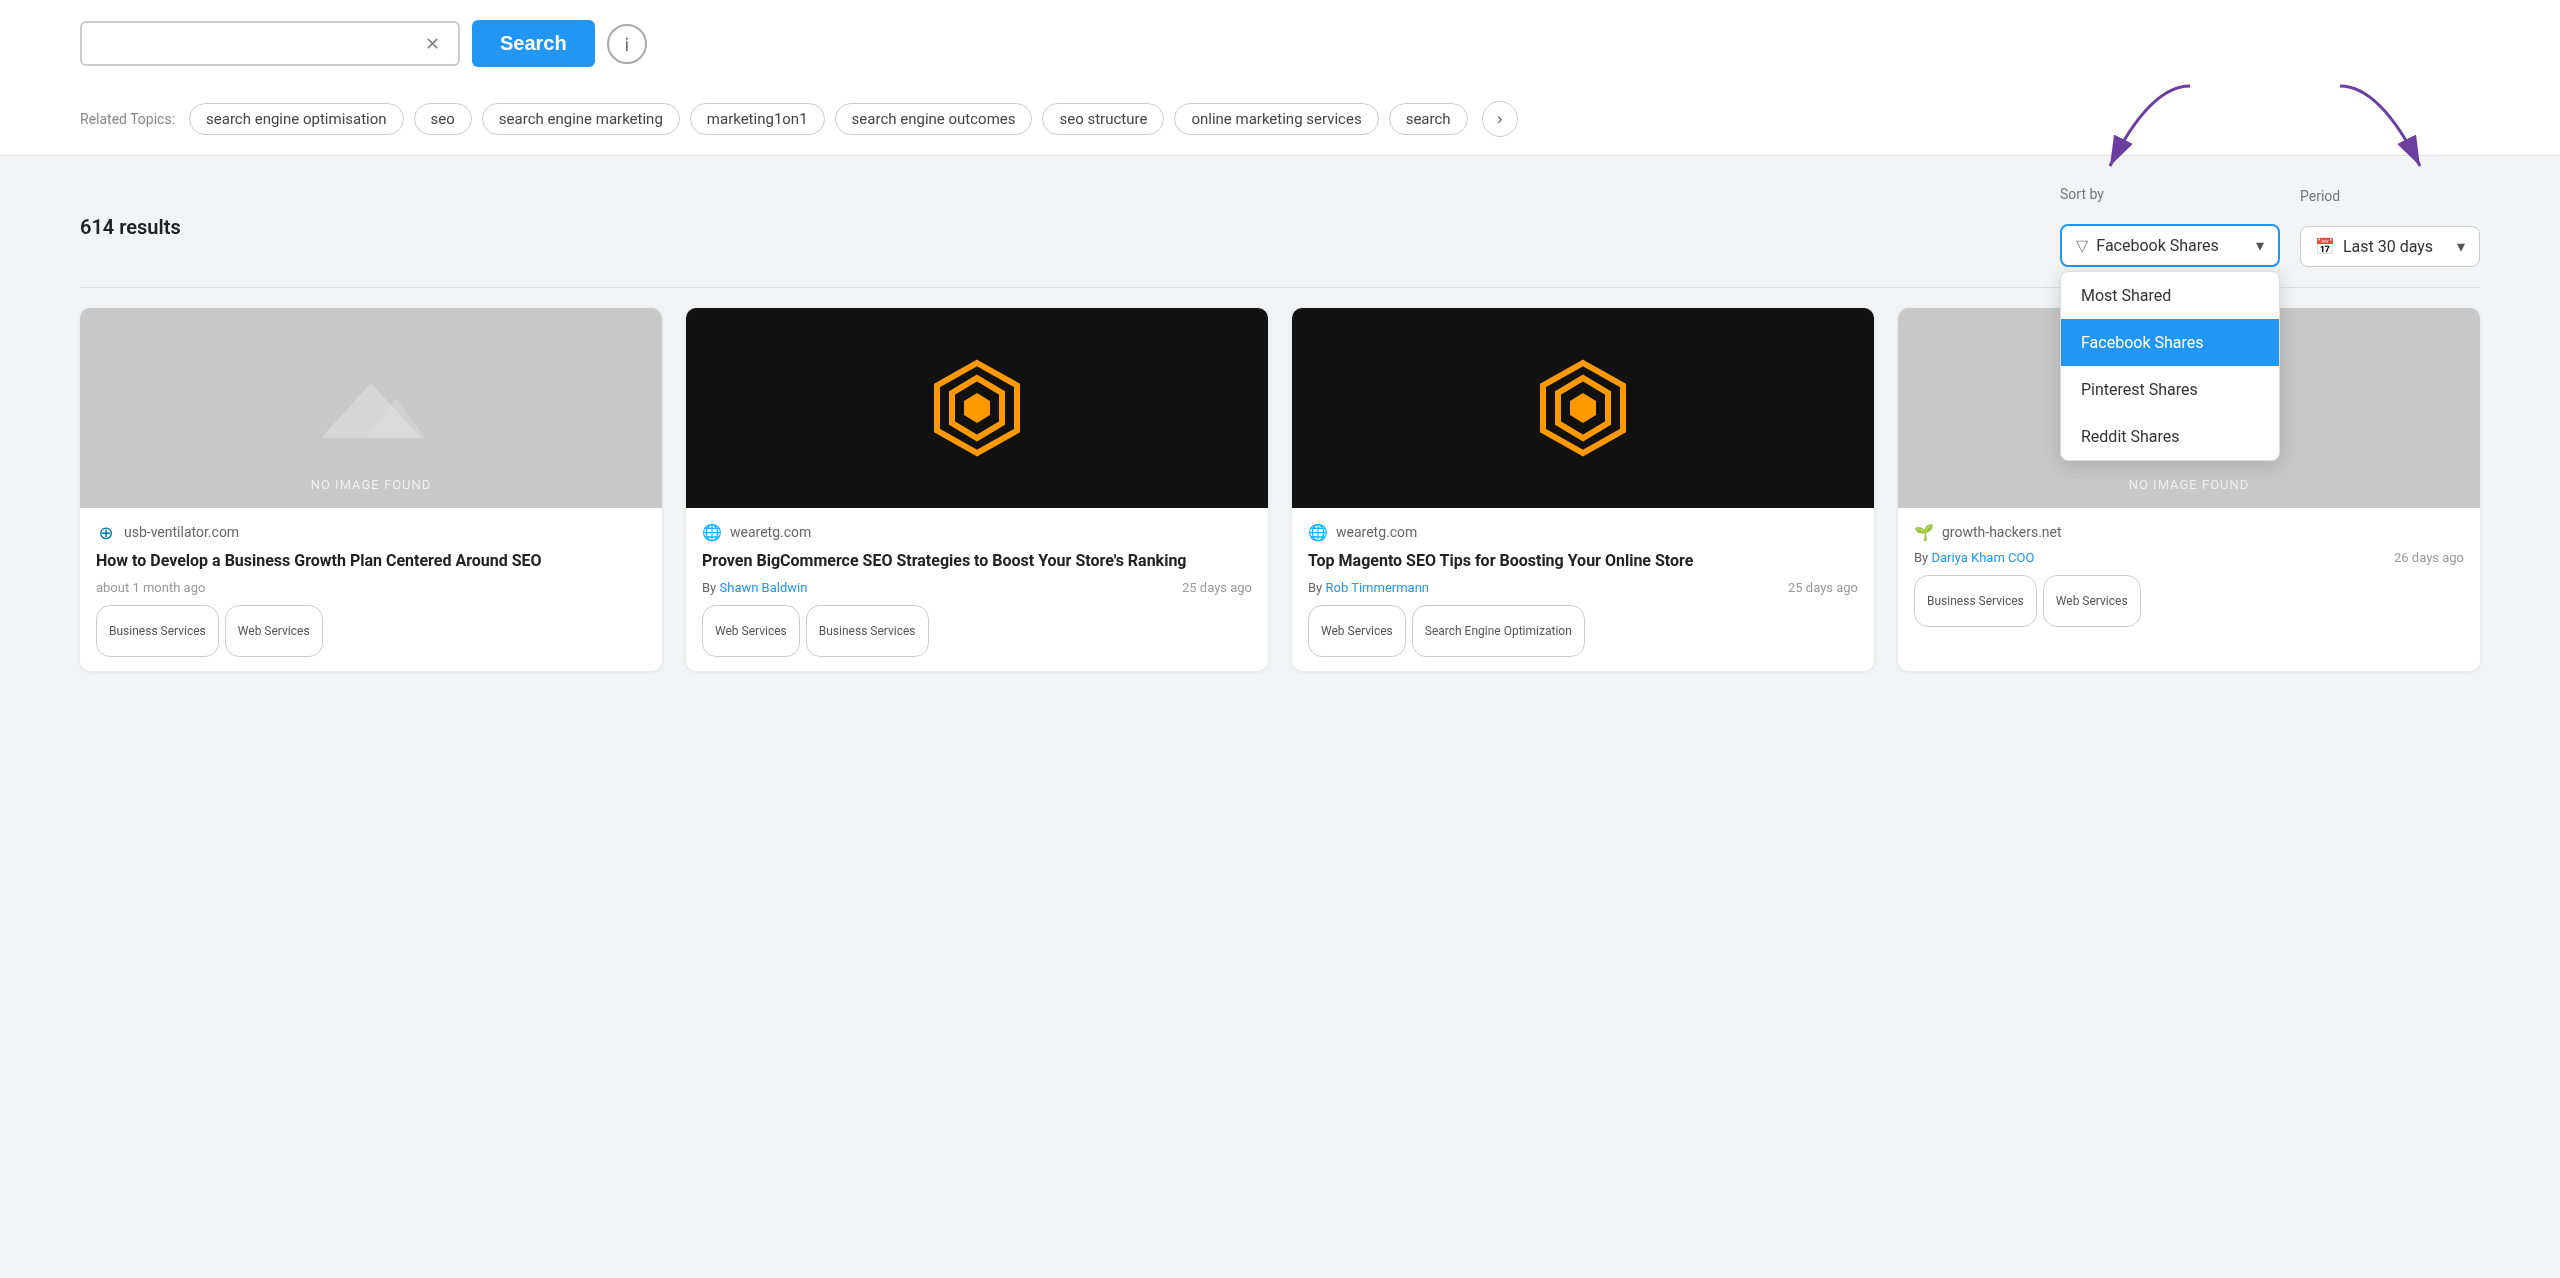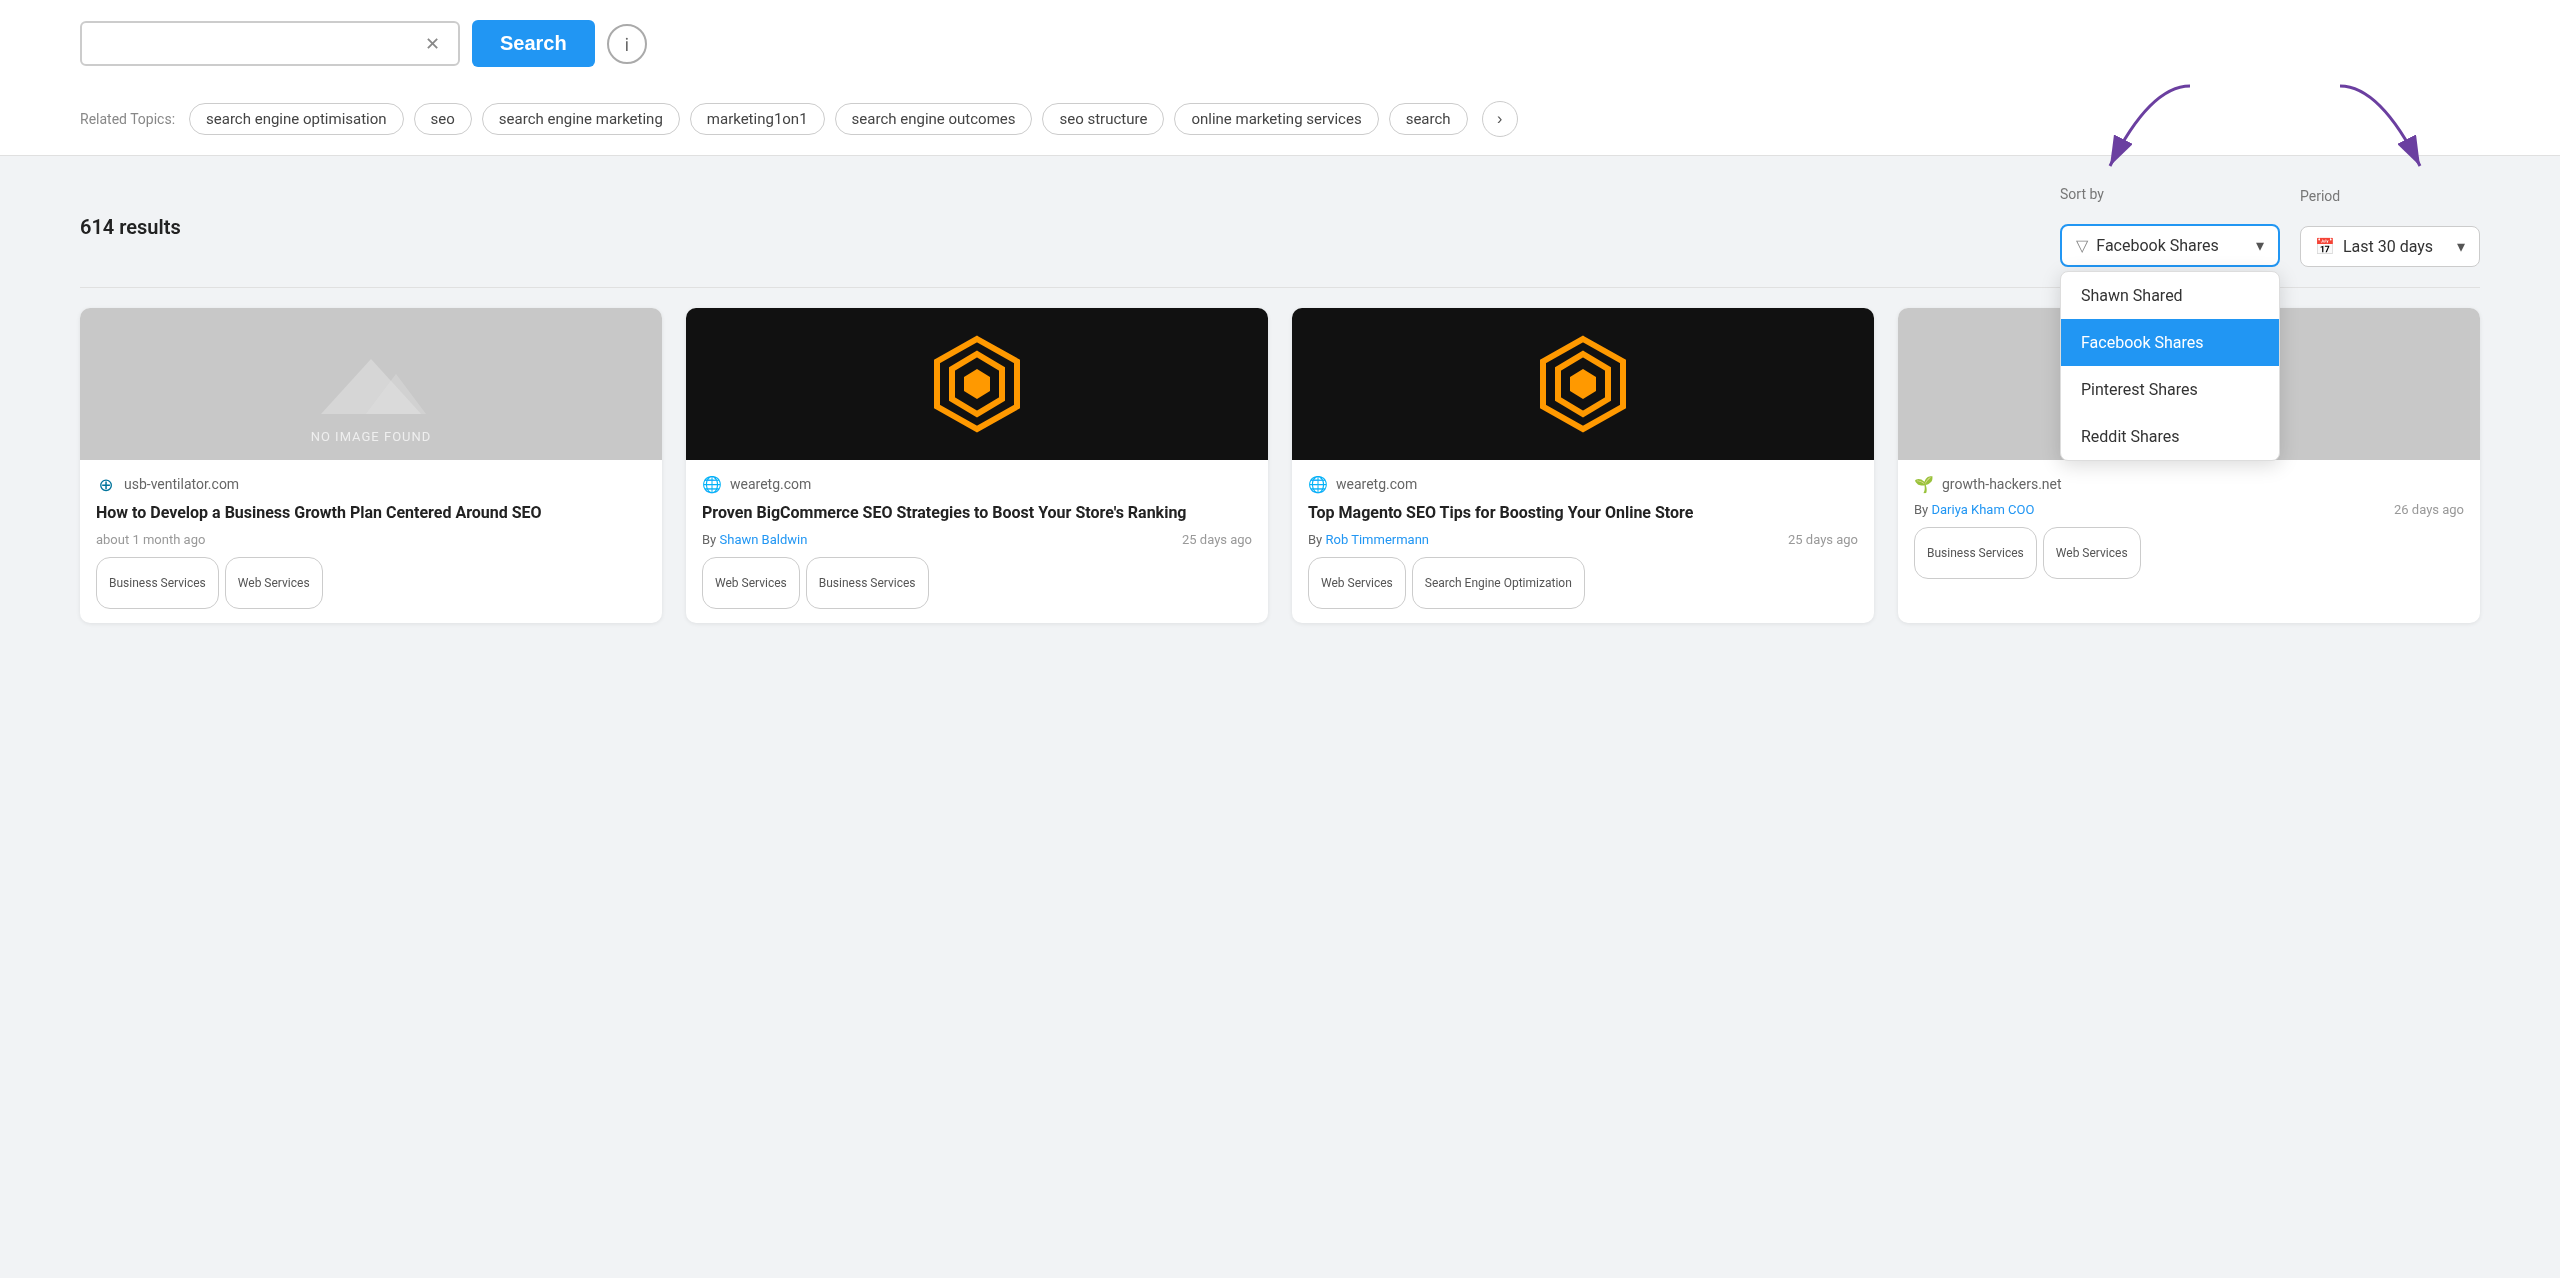--- a/index.html
+++ b/index.html
@@ -253,21 +253,21 @@
 
     .card {
       background: #fff;
       border-radius: 10px;
       overflow: hidden;
       box-shadow: 0 1px 4px rgba(0,0,0,0.08);
     }
 
     .card-image {
       width: 100%;
-      height: 152px;
+      height: 200px;
       background: #c8c8c8;
       display: flex;
       align-items: center;
       justify-content: center;
       position: relative;
       overflow: hidden;
     }
 
     .card-image.dark-bg {
       background: #111;
@@ -449,21 +449,21 @@
     <div class="filter-area">
       <div class="filter-group">
         <span class="filter-label">Sort by</span>
         <div class="sort-dropdown">
           <span class="filter-icon">▽</span>
           <span>Facebook Shares</span>
           <span class="chevron-down">▾</span>
         </div>
 
         <div class="dropdown-menu">
-          <div class="dropdown-item">Shawn Shared</div>
+          <div class="dropdown-item">Most Shared</div>
           <div class="dropdown-item active">Facebook Shares</div>
           <div class="dropdown-item">Pinterest Shares</div>
           <div class="dropdown-item">Reddit Shares</div>
         </div>
       </div>
 
       <div class="filter-group">
         <span class="filter-label">Period</span>
         <div class="period-dropdown">
           <span class="cal-icon">📅</span>

